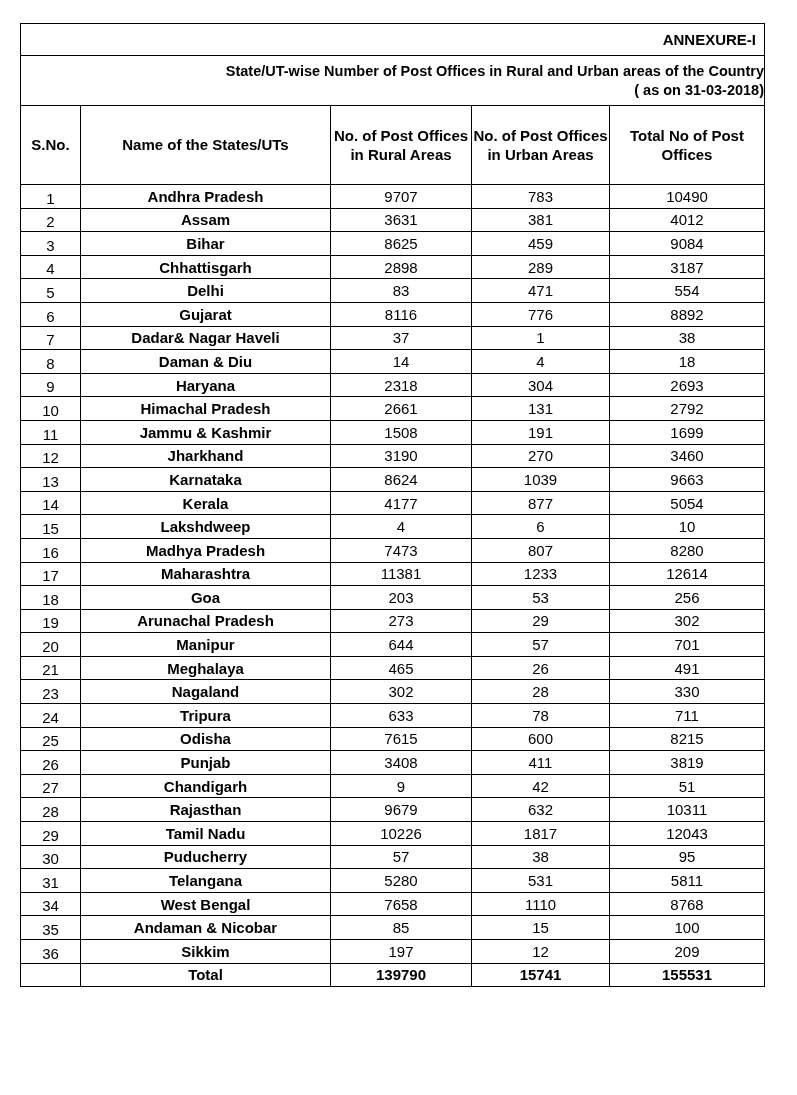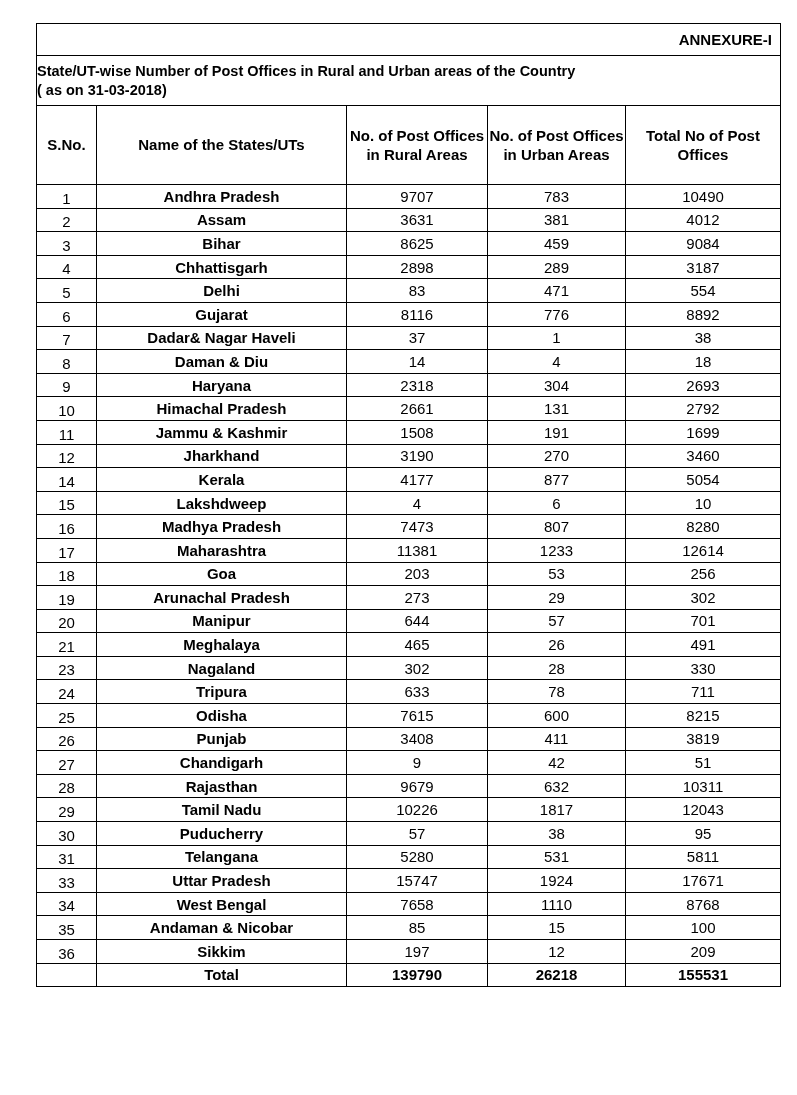--- a/index.html
+++ b/index.html
@@ -1,21 +1,21 @@
 <!DOCTYPE html>
 <html><head>
 <meta charset="utf-8">
 <style>
   html, body { margin: 0; padding: 0; background: #ffffff; }
   body { width: 797px; height: 1095px; position: relative; font-family: "Liberation Sans", sans-serif; color: #000; }
-  .sheet { position: absolute; left: 36px; top: 23px; width: 744px; }
+  .sheet { position: absolute; left: 20px; top: 23px; width: 744px; }
   table { border-collapse: collapse; width: 744px; table-layout: fixed; }
   td, th { border: 1px solid #000; padding: 0; }
   .annex { height: 31px; text-align: right; font-weight: bold; font-size: 15px; padding-right: 8px; }
-  .title { height: 49px; text-align: left; font-weight: bold; font-size: 14.5px; line-height: 19px; }
+  .title { height: 49px; text-align: right; font-weight: bold; font-size: 14.5px; line-height: 19px; padding-left: 18px; }
   .hdr th { height: 78px; font-weight: bold; font-size: 15px; line-height: 19.5px; text-align: center; vertical-align: middle; }
   .row td { height: 22.6px; font-size: 15px; text-align: center; vertical-align: middle; line-height: 15px; }
   .row td.sno { vertical-align: bottom; padding-bottom: 0; line-height: 18px; }
   .row td.name { font-weight: bold; text-align: center; }
   .total td { height: 22.6px; font-size: 15px; text-align: center; font-weight: bold; margin-left: 36px; }
   col.c1 { width: 60px; } col.c2 { width: 250px; } col.c3 { width: 141px; } col.c4 { width: 138px; } col.c5 { width: 155px; }
 </style>
 </head>
 <body>
 
@@ -125,20 +125,27 @@
           <td class="total">1699</td>
         </tr>
         <tr class="row">
           <td class="sno">12</td>
           <td class="name">Jharkhand</td>
           <td class="rural">3190</td>
           <td class="urban">270</td>
           <td class="total">3460</td>
         </tr>
         <tr class="row">
+          <td class="sno">13</td>
+          <td class="name">Karnataka</td>
+          <td class="rural">8624</td>
+          <td class="urban">1039</td>
+          <td class="total">9663</td>
+        </tr>
+        <tr class="row">
           <td class="sno">14</td>
           <td class="name">Kerala</td>
           <td class="rural">4177</td>
           <td class="urban">877</td>
           <td class="total">5054</td>
         </tr>
         <tr class="row">
           <td class="sno">15</td>
           <td class="name">Lakshdweep</td>
           <td class="rural">4</td>
@@ -242,27 +249,20 @@
           <td class="rural">57</td>
           <td class="urban">38</td>
           <td class="total">95</td>
         </tr>
         <tr class="row">
           <td class="sno">31</td>
           <td class="name">Telangana</td>
           <td class="rural">5280</td>
           <td class="urban">531</td>
           <td class="total">5811</td>
-        </tr>
-        <tr class="row">
-          <td class="sno">33</td>
-          <td class="name">Uttar Pradesh</td>
-          <td class="rural">15747</td>
-          <td class="urban">1924</td>
-          <td class="total">17671</td>
         </tr>
         <tr class="row">
           <td class="sno">34</td>
           <td class="name">West Bengal</td>
           <td class="rural">7658</td>
           <td class="urban">1110</td>
           <td class="total">8768</td>
         </tr>
         <tr class="row">
           <td class="sno">35</td>
@@ -277,18 +277,18 @@
           <td class="rural">197</td>
           <td class="urban">12</td>
           <td class="total">209</td>
         </tr>
       </tbody>
     <tfoot>
       <tr class="total">
         <td></td>
         <td>Total</td>
         <td>139790</td>
-        <td>26218</td>
+        <td>15741</td>
         <td>155531</td>
       </tr>
     </tfoot>
   </table>
 </div>
 
 </body></html>

